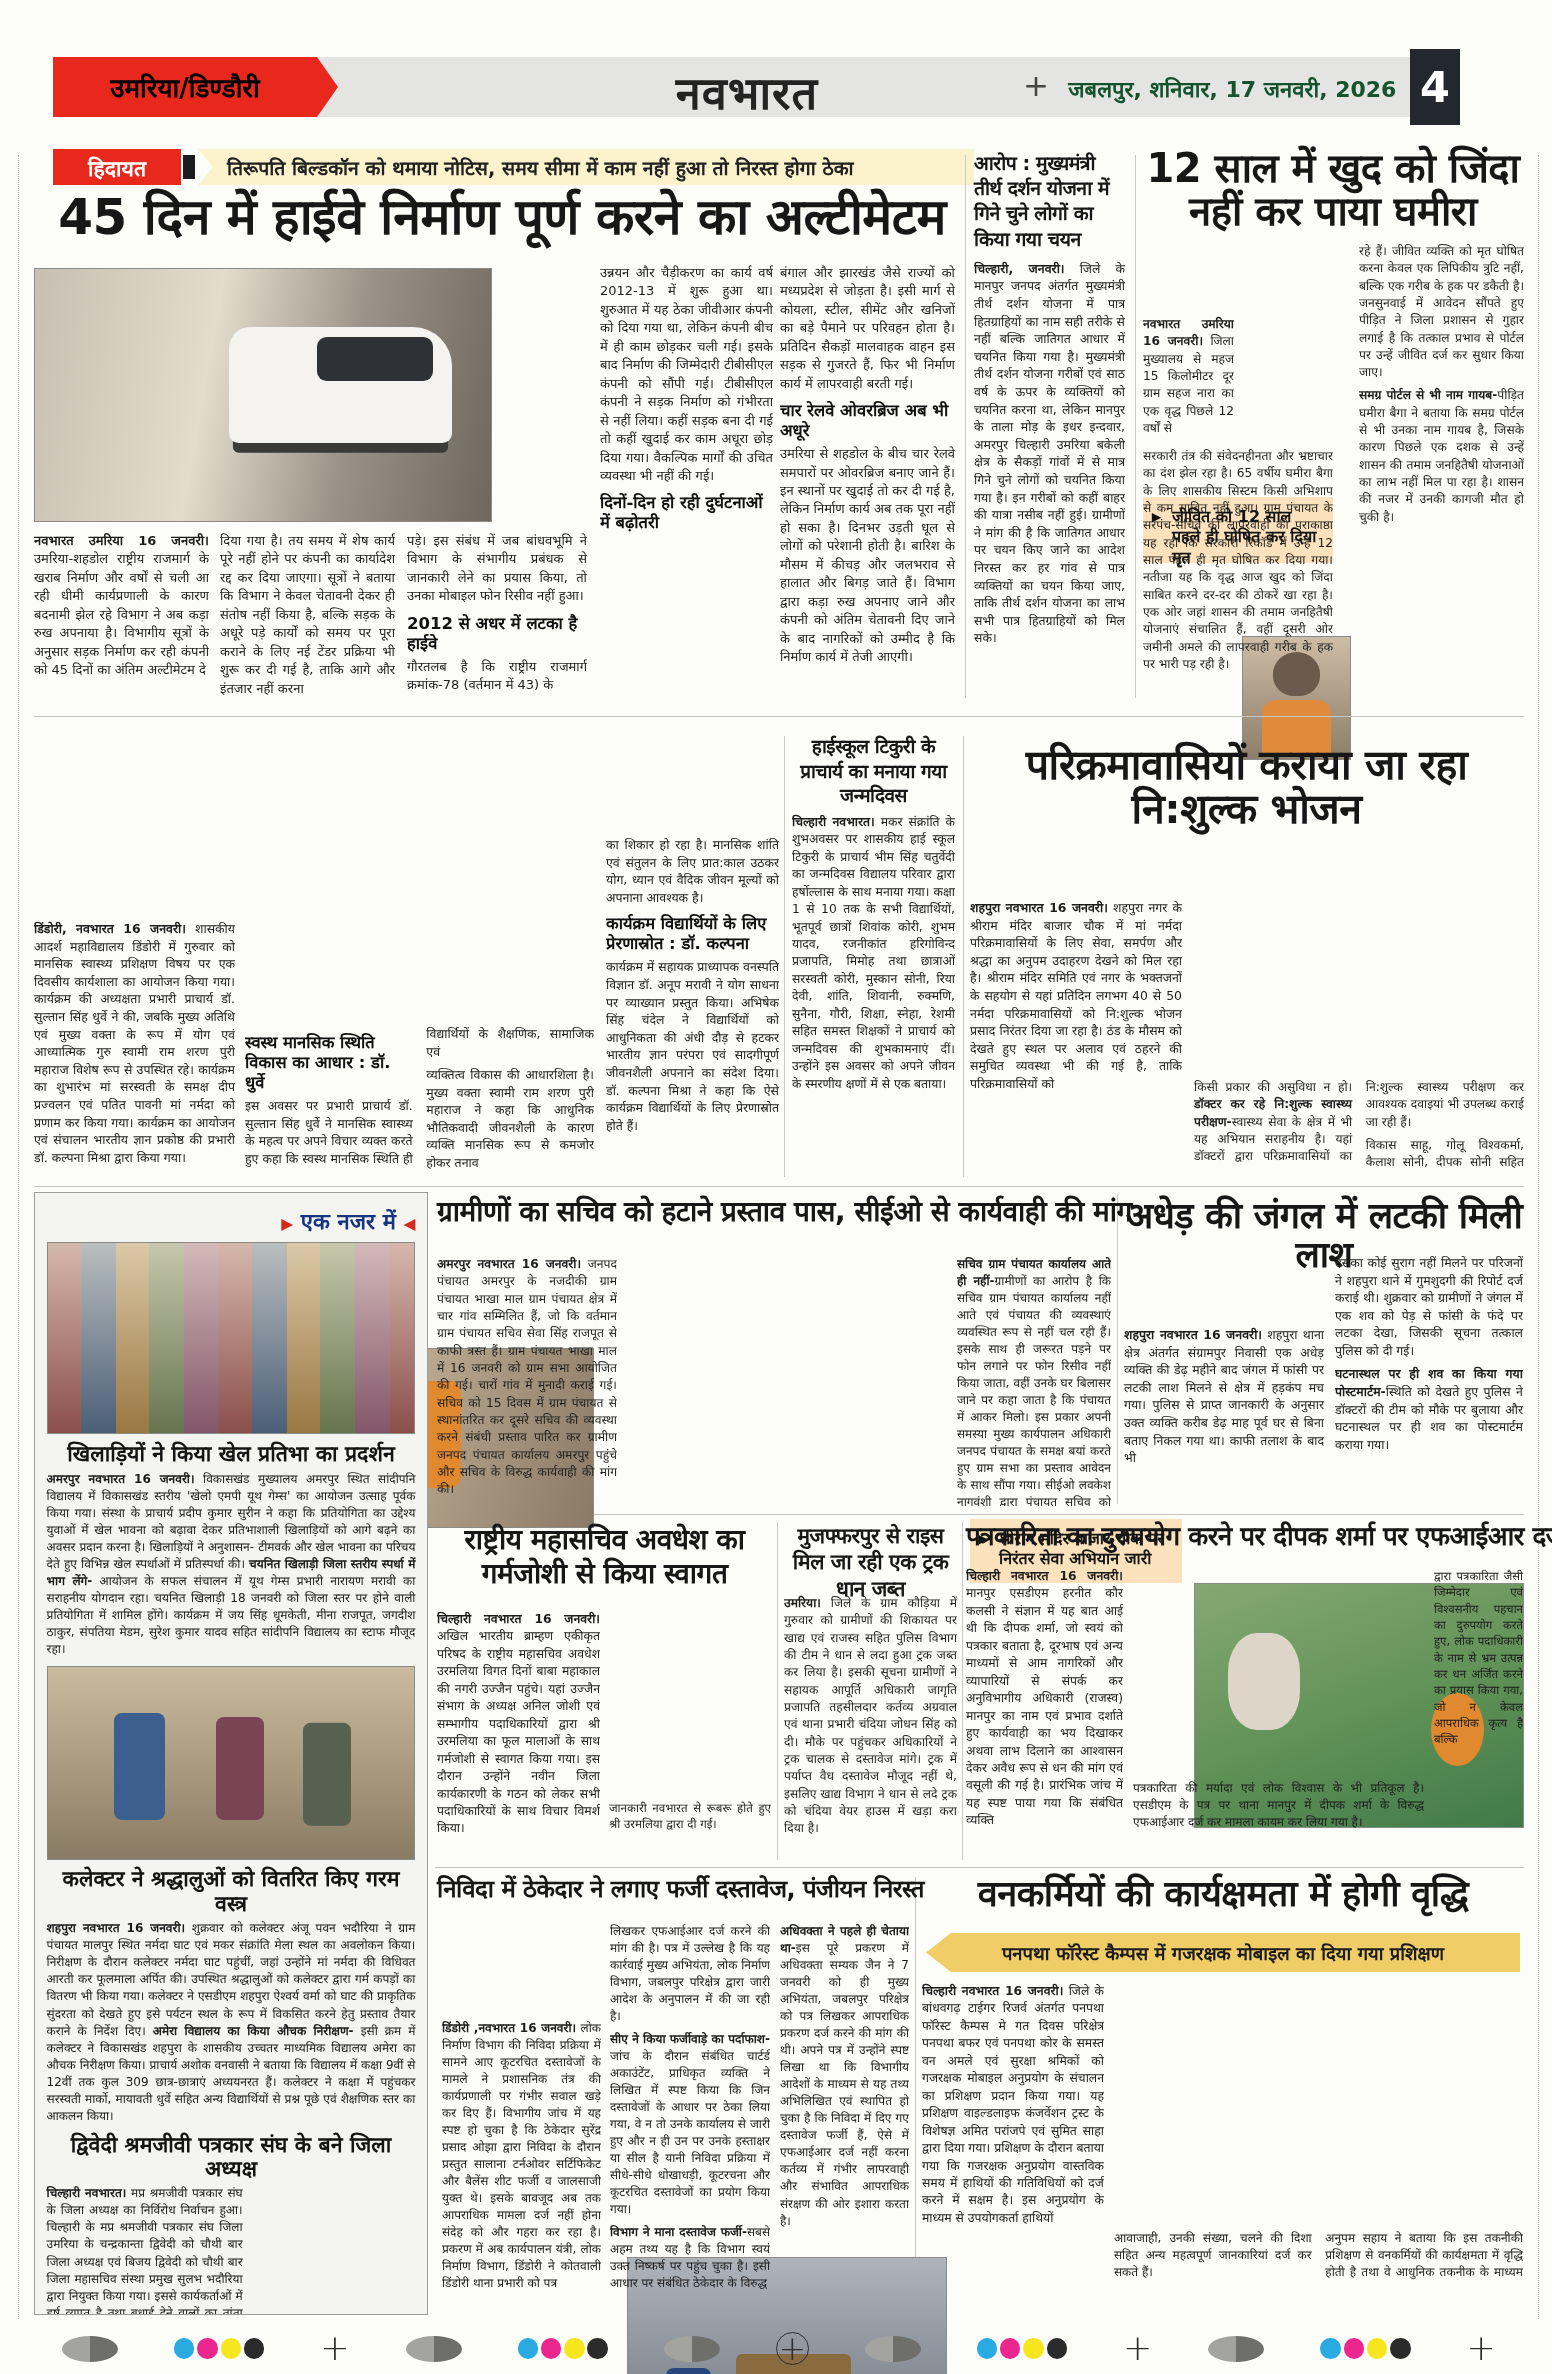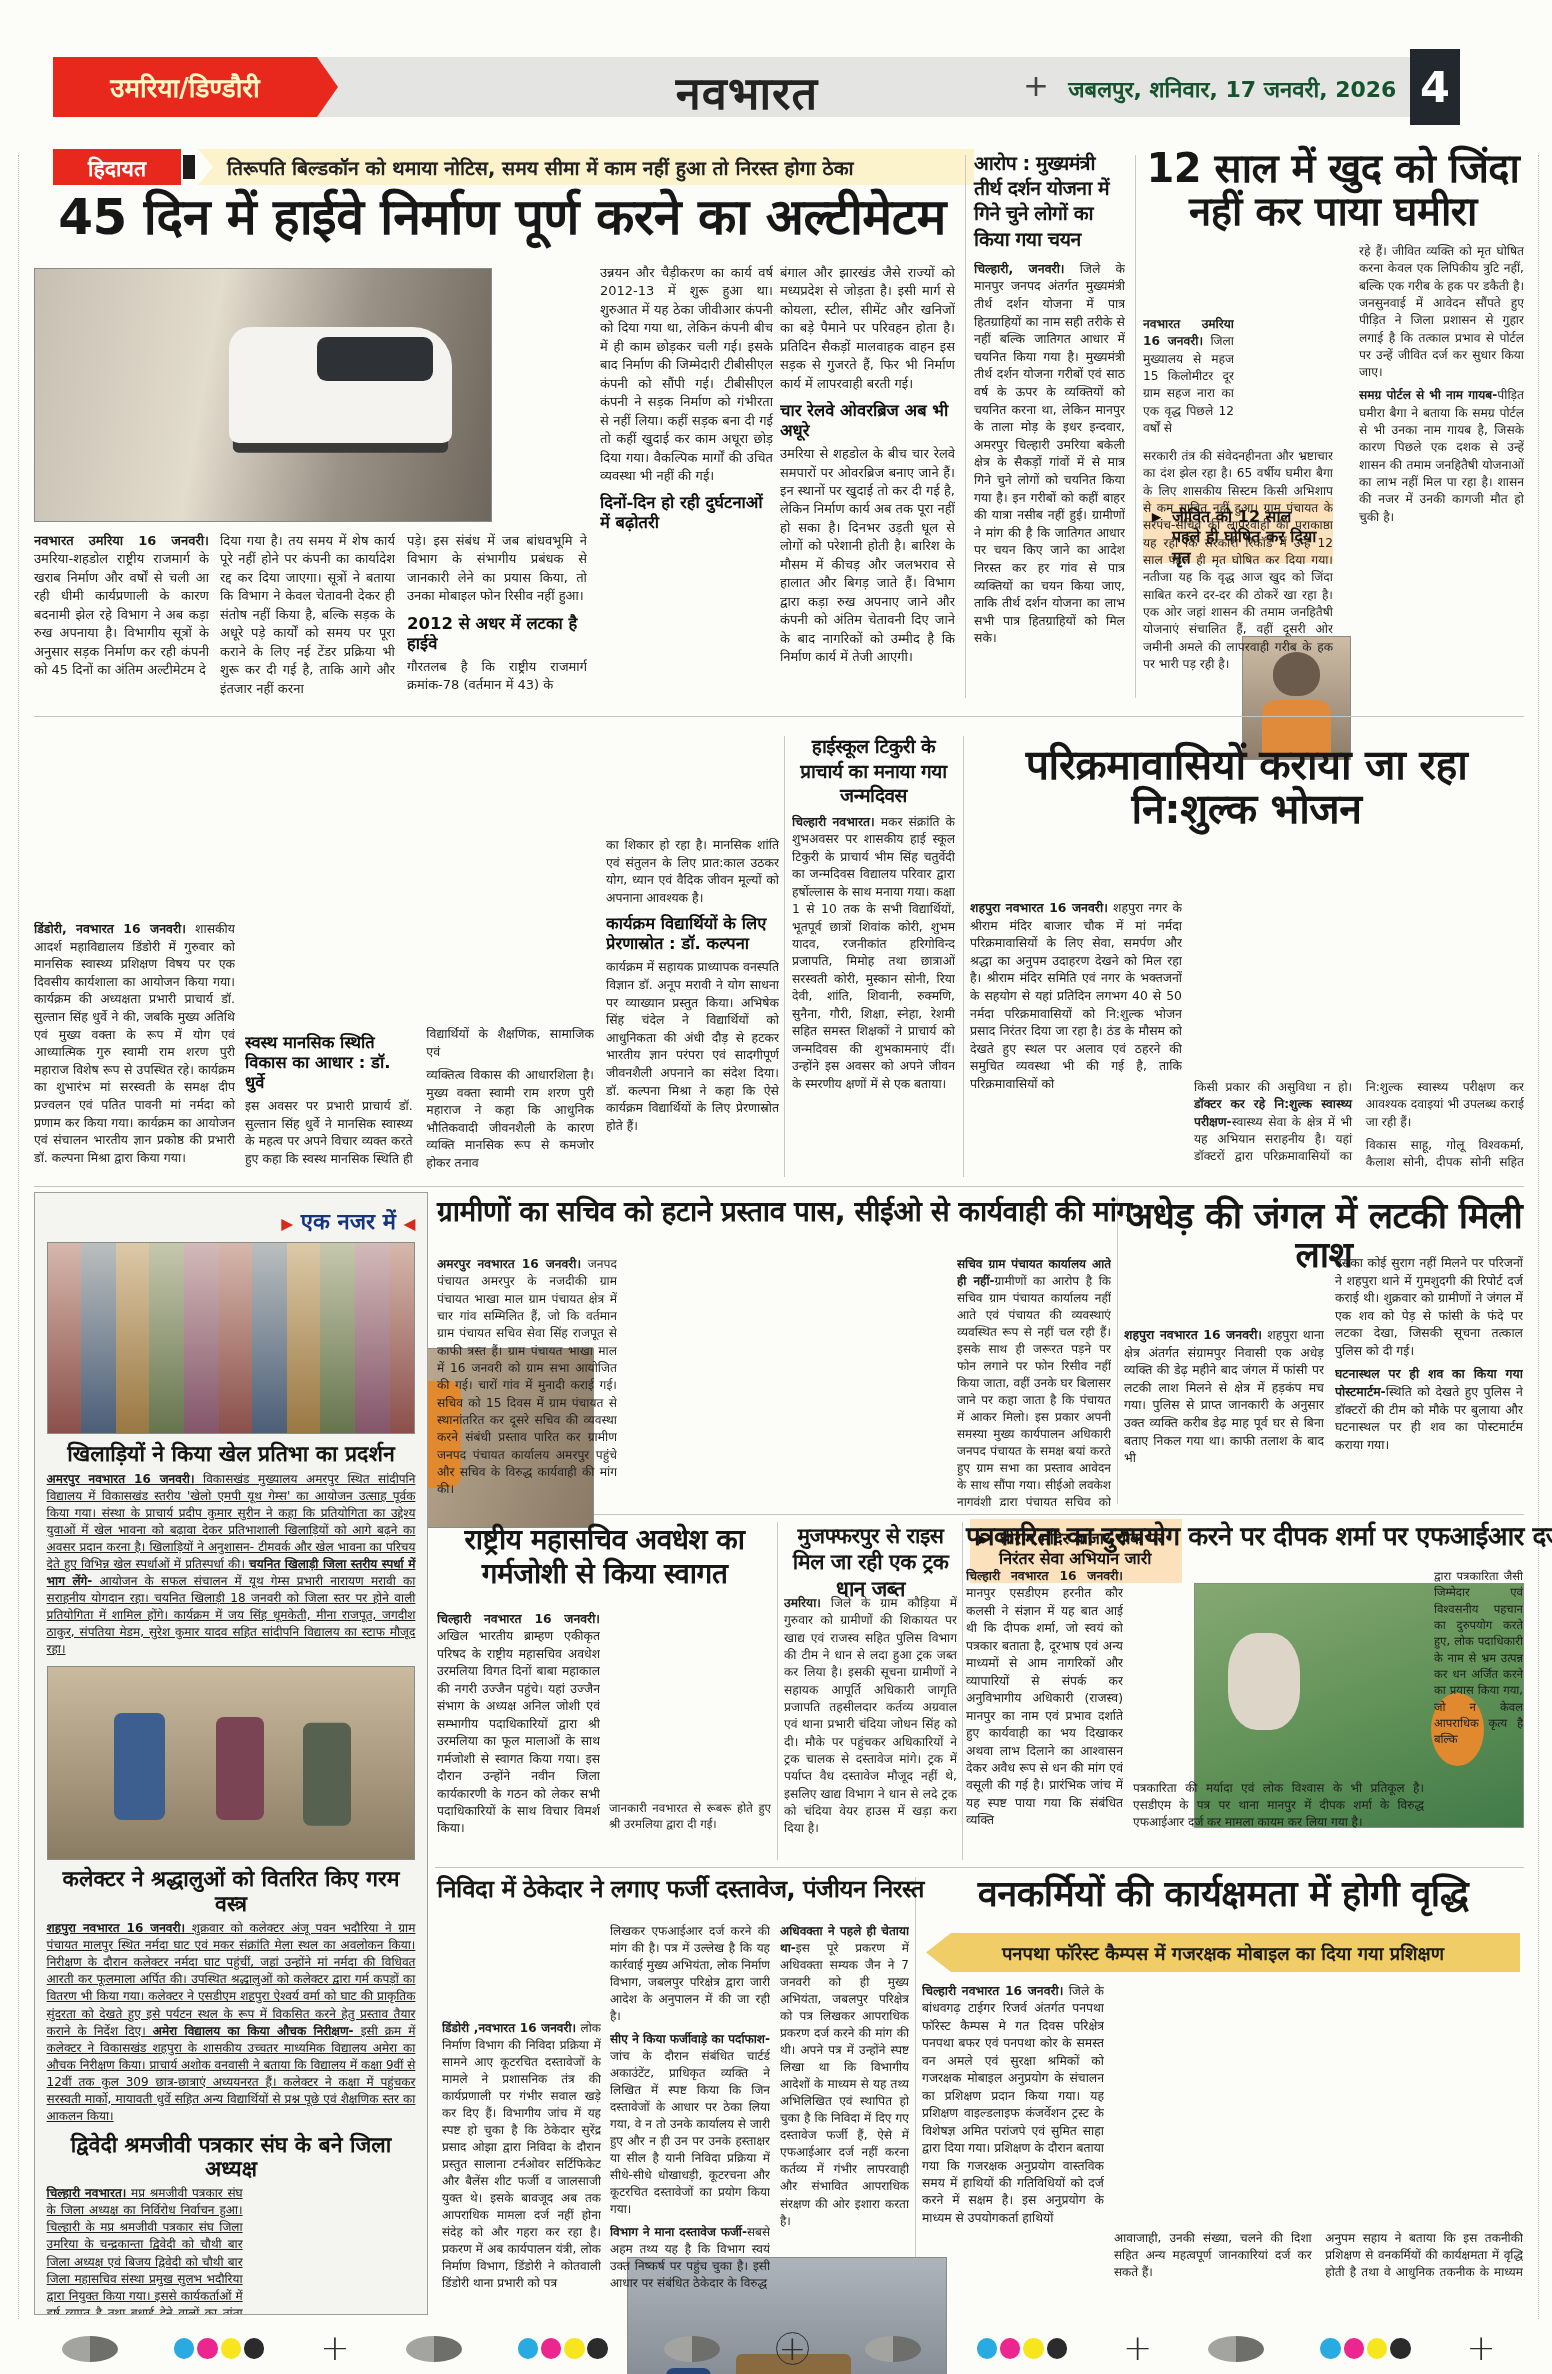--- a/index.html
+++ b/index.html
@@ -1,21 +1,21 @@
 <!DOCTYPE html>
 <html lang="hi"><head>
 <meta charset="utf-8">
 <style>
   html,body{margin:0;padding:0;background:#888;}
   #page{position:relative;width:1553px;height:2375px;background:#fcfcf9;margin:0 auto;
         font-family:"DejaVu Sans","Liberation Sans",sans-serif;color:#1b1b1b;overflow:hidden;}
   [data-name]{box-sizing:border-box;}
   .abs{position:absolute;}
   
-  .ed-box{left:53px;top:57px;width:264px;height:60px;background:#e8271d;color:#fef9c3;
+  .ed-box{left:53px;top:57px;width:264px;height:60px;background:#e8271d;color:#000000;
           display:flex;align-items:center;justify-content:center;font-weight:800;font-size:26px;z-index:3;}
   .ed-box::after{content:"";position:absolute;right:-21.3px;top:0;border-top:30px solid transparent;
           border-bottom:30px solid transparent;border-left:21.3px solid #e8271d;}
   .head-strip{left:317px;top:57px;width:1093px;height:60px;background:#e4e4e2;}
   .masthead{position:absolute;left:0;right:233px;top:3.9px;text-align:center;font-size:45px;font-weight:800;color:#232323;letter-spacing:1px;}
   .crop-plus{position:absolute;right:361px;top:9.7px;font-size:31px;color:#444;font-weight:400;}
   .issue-date{position:absolute;right:13.6px;top:15.5px;font-size:22px;font-weight:700;color:#14532d;}
   .pnum{left:1410px;top:49px;width:50px;height:76px;background:#23272e;color:#fff;display:flex;
         align-items:center;justify-content:center;font-size:43px;font-weight:800;}
   
@@ -62,21 +62,21 @@
   .ph-face2{background:linear-gradient(#c0ab93,#6f5d4c);position:relative;}
   .ph-face1::before,.ph-face2::before{content:"";position:absolute;left:30%;top:16%;width:40%;height:36%;background:#8a6a50;border-radius:50%;}
   .ph-meeting{background:linear-gradient(#aeb4bb,#767d86 70%,#5d646d);position:relative;}
   .ph-meeting::before{content:"";position:absolute;left:34%;top:40%;width:36%;height:34%;background:#8a6a3f;border-radius:5.8px;}
   .ph-meeting::after{content:"";position:absolute;left:12%;top:46%;width:14%;height:40%;background:#27477a;border-radius:7.8px;box-shadow:184px 7.8px 0 #6d2f2f;}
   
   .nazar{left:34px;top:1192px;width:394px;height:1123px;background:#f4f4f0;border:1px solid #9d9d99;padding:9.7px 11.6px;overflow:hidden;}
   .nz-title{text-align:right;font-size:22px;font-weight:800;color:#16357f;margin:1.9px 0 7.8px;}
   .nz-title .rt{color:#d42b1f;font-size:15.5px;}
   .nz-head{text-align:center;font-size:21.3px;font-weight:800;margin:7.8px 0 3.9px;line-height:1.15;color:#141414;}
-  .nz-par{font-size:12px;line-height:1.42;text-align:justify;text-decoration:underline;}
+  .nz-par{font-size:12px;line-height:1.42;text-align:justify;}
   .dual{float:right;width:165px;height:146px;margin:1.9px 0 3.9px 7.8px;display:flex;gap:3.9px;}
   
   .press{left:34px;top:2327px;width:1490px;height:43px;display:flex;align-items:center;justify-content:space-around;}
   .mk-ellipse{width:56px;height:26px;border-radius:50%;background:linear-gradient(90deg,#a3a3a0 50%,#6e6e6b 50%);}
   .mk-cmyk{display:flex;gap:2.9px;}
   .mk-cmyk span{width:20.4px;height:20.4px;border-radius:50%;display:block;}
   .mk-plus{font-size:35px;color:#2e2e2e;font-weight:300;line-height:1;}
   .mk-crosshair{width:33px;height:33px;border:1.9px solid #2e2e2e;border-radius:50%;color:#2e2e2e;
       display:flex;align-items:center;justify-content:center;font-size:33px;font-weight:300;line-height:0;}
   .gold-kick{background:#f0cd66;clip-path:polygon(0 50%,25px 0,100% 0,100% 100%,25px 100%);

